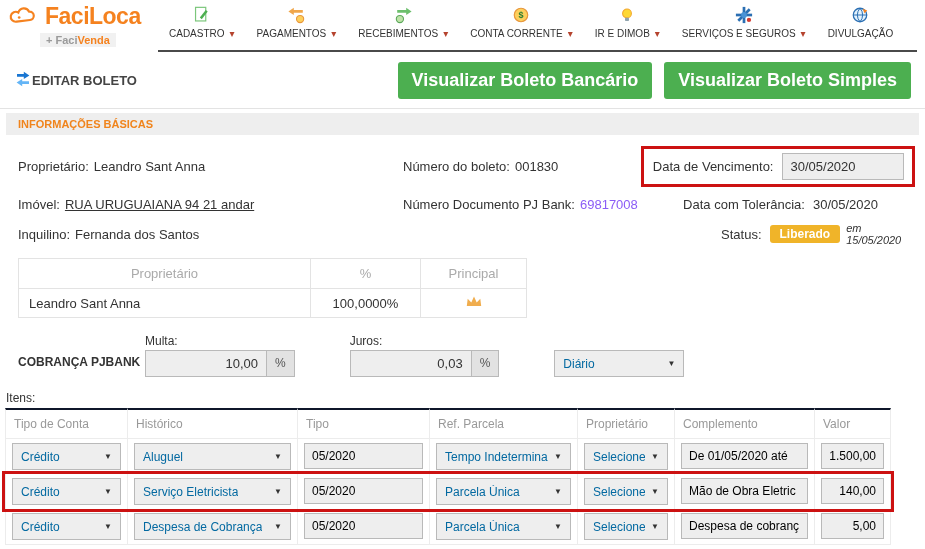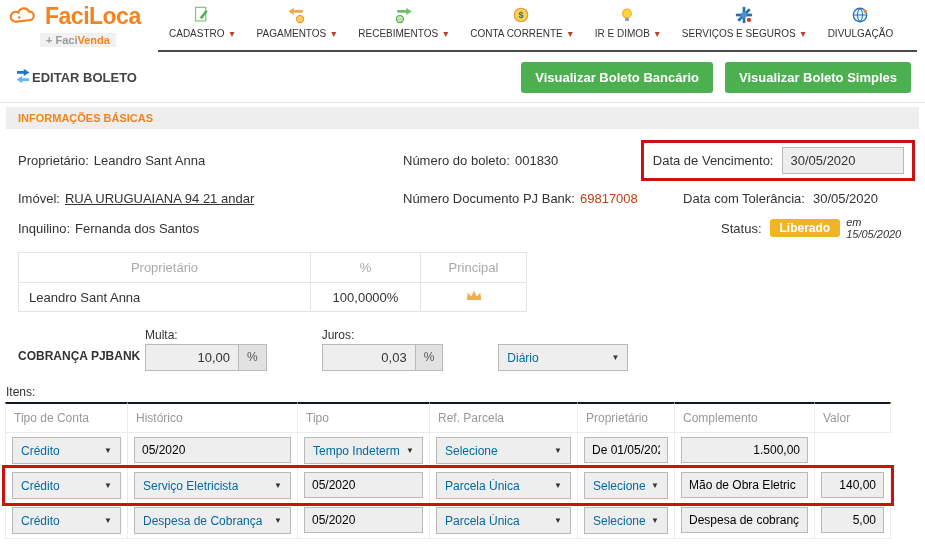--- a/index.html
+++ b/index.html
@@ -17,30 +17,30 @@
   .nav { flex:1; display:flex; align-items:stretch; border-bottom:2px solid #4a4a4a; padding-bottom:2px; }
   .nav-item { display:flex; flex-direction:column; align-items:center; padding:2px 11px 0; cursor:pointer; }
   .nav-icon { height:20px; display:flex; align-items:center; }
   .nav-label { font-size:10px; color:#333; margin-top:3px; white-space:nowrap; display:flex; align-items:center; gap:3px; }
   .dropdown::after { content:"▾"; color:#b5432e; font-size:10px; margin-left:2px; }
 
   
   .page-head { display:flex; justify-content:space-between; align-items:center; padding:10px 14px 9px 14px; border-bottom:1px solid #e3e3e3; }
   .title-wrap { display:flex; align-items:center; font-weight:bold; font-size:13px; color:#444; }
   .btns { display:flex; gap:12px; }
-  .btn { background:#4caf50; color:#fff; font-weight:bold; font-size:13px; padding:8px 14px; border:none; border-radius:3px; cursor:pointer; font-family:"Liberation Sans", sans-serif; }
+  .btn { background:#4caf50; color:#fff; font-weight:bold; font-size:18px; padding:8px 14px; border:none; border-radius:3px; cursor:pointer; font-family:"Liberation Sans", sans-serif; }
 
   
   .section-bar { background:#eeeeee; color:#f0841c; font-weight:bold; font-size:11px; padding:5px 12px; margin:4px 6px 0 6px; }
 
   
   .info { display:grid; grid-template-columns:385px 235px 1fr; padding:11px 8px 0 18px; row-gap:10px; align-items:center; font-size:13px; }
   .lab { margin-right:5px; }
   .ulink { text-decoration:underline; cursor:pointer; color:#333; }
-  .bluelink { color:#c2410c; cursor:pointer;text-align:center; }
+  .bluelink { color:#8b5cf6; cursor:pointer;text-align:center; }
   .frow { display:flex; align-items:center;justify-content:center; }
   .flabel { width:128px; text-align:right; margin-right:8px; white-space:nowrap; }
   .venc-box { display:inline-flex; align-items:center; border:3px solid #cc1111; padding:4px 8px 4px 2px; }
   .gray-input { background:#eee; border:1px solid #b9b9b9; padding:5px 8px; font-size:13px; color:#333; font-family:"Liberation Sans", sans-serif; }
   .venc-input { width:122px; }
   .badge { background:#f0b429; color:#fff; font-size:12px; font-weight:bold; padding:2px 10px; border-radius:3px; margin-right:6px; }
   .em-date { font-style:italic; font-size:11px; color:#333; }
 
   
   .owners { border-collapse:collapse; margin:12px 0 0 18px; }
@@ -48,21 +48,21 @@
   .owners td { border:1px solid #e3e3e3; padding:6px 10px; font-size:13px; }
   .w1 { width:292px; } .w2 { width:110px; } .w3 { width:106px; }
   .center { text-align:center; }
 
   
   .cob { display:flex; align-items:flex-end; margin:16px 0 0 18px; }
   .cob-label { font-weight:bold; font-size:12px; color:#333; width:127px; padding-bottom:8px; }
   .fgroup { display:flex; flex-direction:column; margin-right:55px; }
   .fgroup .flab { font-size:12px; margin-bottom:2px; }
   .in-suffix { display:flex; }
-  .pct-input { width:94px; text-align:right;padding-left:44px; }
+  .pct-input { width:122px; text-align:right;padding-left:44px; }
   .suffix { background:#e2e2e2; border:1px solid #b9b9b9; border-left:none; padding:5px 8px; font-size:12px; color:#555; }
   .sel { display:flex; justify-content:space-between; align-items:center; background:#eee; border:1px solid #b9b9b9; padding:5px 8px; font-size:12px; color:#0369a1; cursor:pointer; min-height:27px; }
   .sel > span { white-space:nowrap; overflow:hidden; }
   .sel::after { content:"▼"; font-size:8px; color:#333; margin-left:6px; flex:0 0 auto; }
   .periodo { width:130px; margin-right:0; }
 
   
   .items-label { margin:14px 0 3px 6px; font-size:12px; color:#333; }
   .items { margin-left:5px; width:886px; }
   .irow { display:grid; grid-template-columns:123px 170px 132px 148px 97px 140px 76px; }
@@ -281,20 +281,25 @@
       <div class="cell">Complemento</div>
       <div class="cell">Valor</div>
     </div>
 
     <div class="irow drow">
       <div class="cell">
           <div class="sel">
             <span>Crédito</span>
           </div>
         </div>
+      <div class="cell">
+          <div class="sel">
+            <span>Aluguel</span>
+          </div>
+        </div>
       <div class="cell"><input class="cellin" value="05/2020" style=""></div>
       <div class="cell">
           <div class="sel">
             <span>Tempo Indeterminado (</span>
           </div>
         </div>
       <div class="cell">
           <div class="sel">
             <span>Selecione</span>
           </div>

